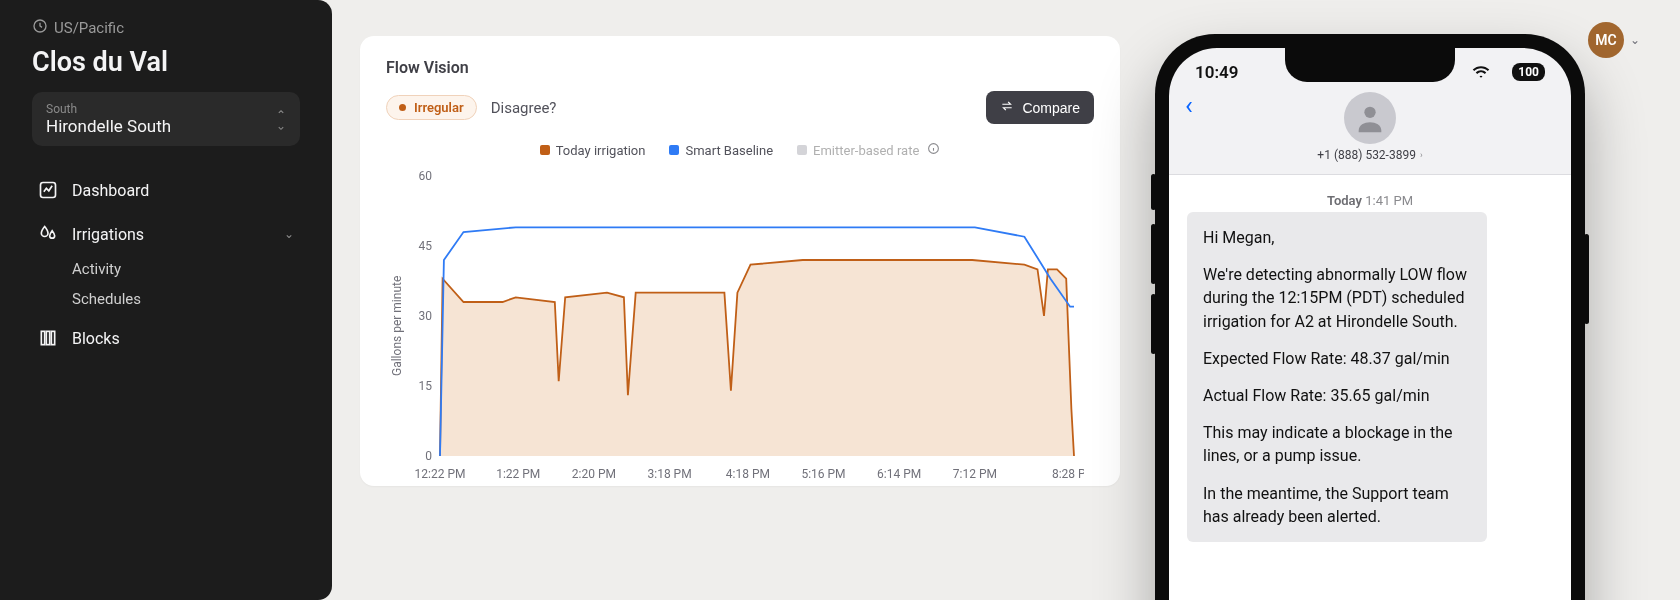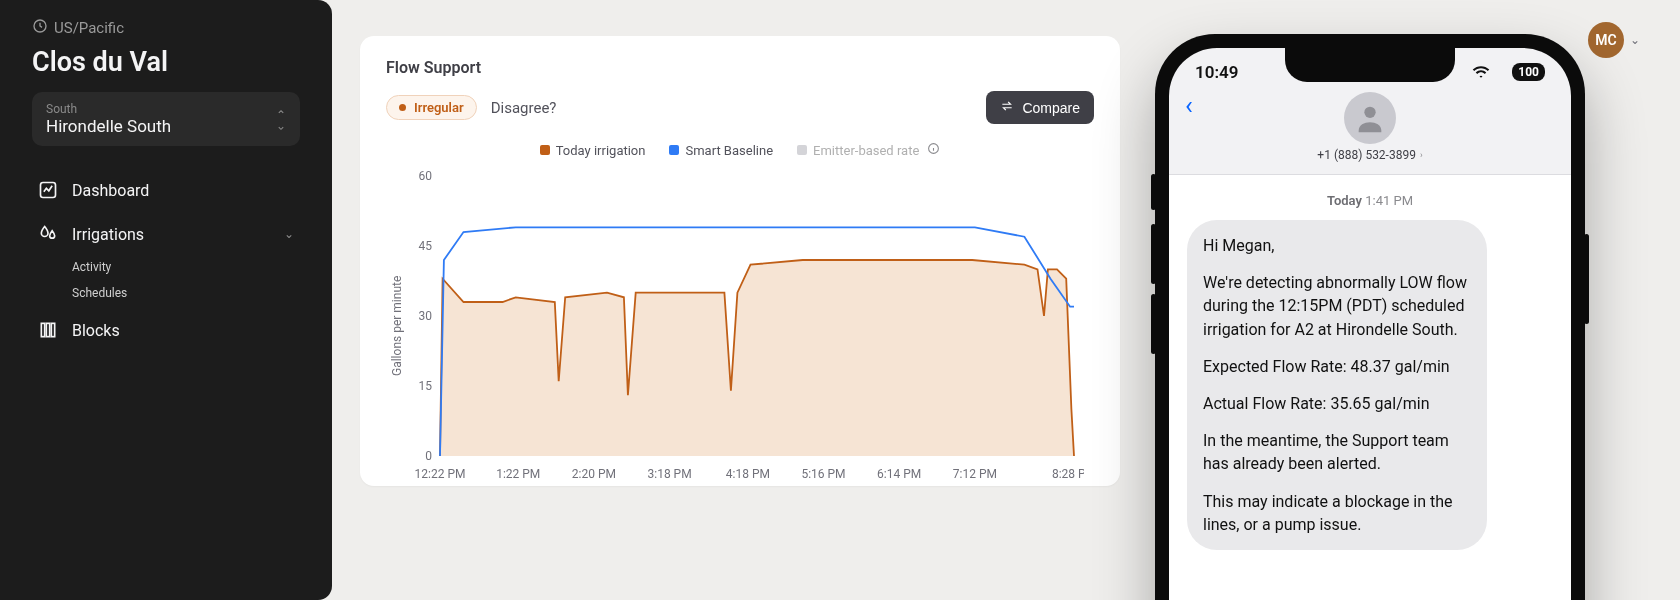--- a/index.html
+++ b/index.html
@@ -34,21 +34,21 @@
 .farm-select .val { font-size:17px; color:#f4f4f5; }
 .chev-stack { color:#8a8a8a; display:flex; flex-direction:column; line-height:0.6; font-size:12px;}
 .nav-item {
   display:flex; align-items:center; gap:14px;
   padding:10px 6px; font-size:16px; color:#f4f4f5; cursor:pointer;
   border-radius:8px;
 }
 .nav-item .icon-slot { width:20px; height:20px; display:flex; align-items:center; justify-content:center; }
 .nav-item.expandable { justify-content:flex-start; }
 .nav-item .chev { margin-left:auto; color:#8a8a8a; font-size:12px; }
-.nav-sub { padding-left:40px; font-size:12px; color:#cfcfcf; cursor:pointer; padding-top:6px; padding-bottom:6px;}
+.nav-sub { padding-left:40px; font-size:15px; color:#cfcfcf; cursor:pointer; padding-top:6px; padding-bottom:6px;}
 .nav-group { margin-bottom:4px; }
 
 
 .main {
   position:absolute; left:280px; top:0; right:0; height:600px;
   padding:36px 80px 0 80px;
 }
 .page-header { display:flex; align-items:center; gap:24px; margin-bottom:24px;}
 .page-title { font-size:34px; font-weight:700; letter-spacing:-0.5px;}
 .flag-btn {
@@ -138,25 +138,25 @@
   padding:6px 0 12px 0; position:relative; border-bottom:1px solid #dcdce0;
 }
 .back-chev { position:absolute; left:16px; top:4px; color:#0b66ff; font-size:26px; cursor:pointer;}
 .contact-avatar {
   width:52px; height:52px; border-radius:50%;
   background:#c9c9cf; display:flex; align-items:center; justify-content:center;
 }
 .contact-number { font-size:12px; color:#3f3f46; margin-top:4px; display:flex; align-items:center; gap:4px;}
 .contact-number .mini-chev { font-size:9px; color:#8a8a8e;}
 .thread { padding:18px 18px; background:#fff; height:100%;}
-.timestamp { text-align:center; font-size:13px; color:#8a8a8e; margin-bottom:12px;}
+.timestamp { text-align:center; font-size:13px; color:#8a8a8e; margin-bottom:4px;}
 .timestamp b { color:#6d6d72; font-weight:600;}
 .bubble {
   background:#e9e9eb; color:#111; font-size:16px; line-height:1.45;
-  padding:14px 16px; border-radius:30px; max-width:300px;
+  padding:14px 16px; border-radius:6px; max-width:300px;
 }
 .bubble p { margin-bottom:14px;}
 .bubble p:last-child { margin-bottom:0;}
 </style>
 </head>
 <body>
 
 <aside class="sidebar">
   <div class="tz-row">
     <span>
@@ -222,21 +222,21 @@
 </aside>
 
 <div class="avatar-badge">
   <div class="avatar-circ">MC</div>
   <span class="chev">⌄</span>
 </div>
 
 <main class="main">
 
   <div class="card">
-    <div class="card-title">Flow Support</div>
+    <div class="card-title">Flow Vision</div>
 
     <div class="card-subhead">
       <span class="irregular-pill">
         <span class="dot"></span>
         <span>Irregular</span>
       </span>
       <span class="disagree">Disagree?</span>
       <button class="compare-btn">
         <span>
           <svg width="14" height="14" viewBox="0 0 24 24" fill="none" stroke="#fff" stroke-width="2">
@@ -330,18 +330,18 @@
     <div class="thread">
       <div class="timestamp">
         <b>Today</b>
         <span>1:41 PM</span>
       </div>
       <div class="bubble">
         <p>Hi Megan,</p>
         <p>We're detecting abnormally LOW flow during the 12:15PM (PDT) scheduled irrigation for A2 at Hirondelle South.</p>
         <p>Expected Flow Rate: 48.37 gal/min</p>
         <p>Actual Flow Rate: 35.65 gal/min</p>
+        <p>This may indicate a blockage in the lines, or a pump issue.</p>
         <p>In the meantime, the Support team has already been alerted.</p>
-        <p>This may indicate a blockage in the lines, or a pump issue.</p>
       </div>
     </div>
   </div>
 </div>
 
 </body></html>

